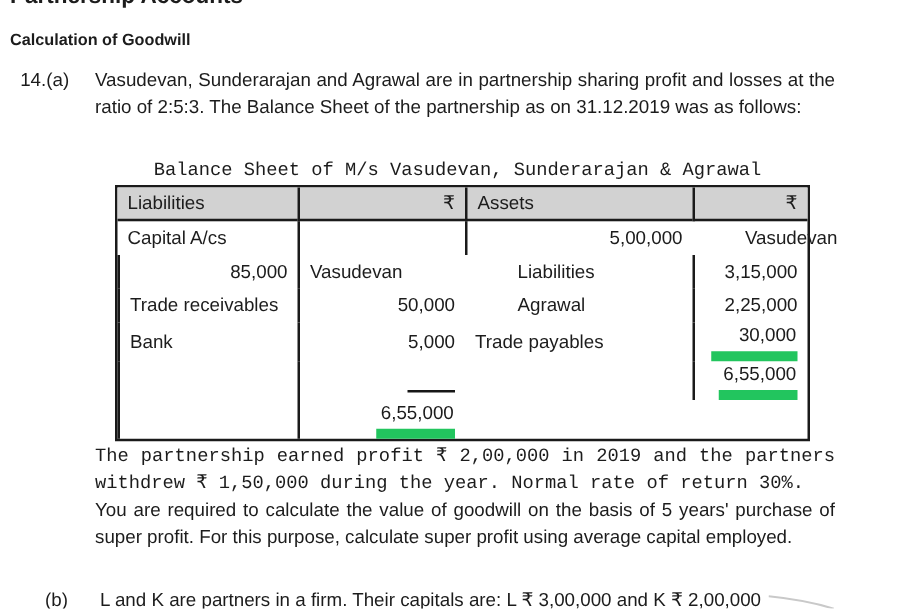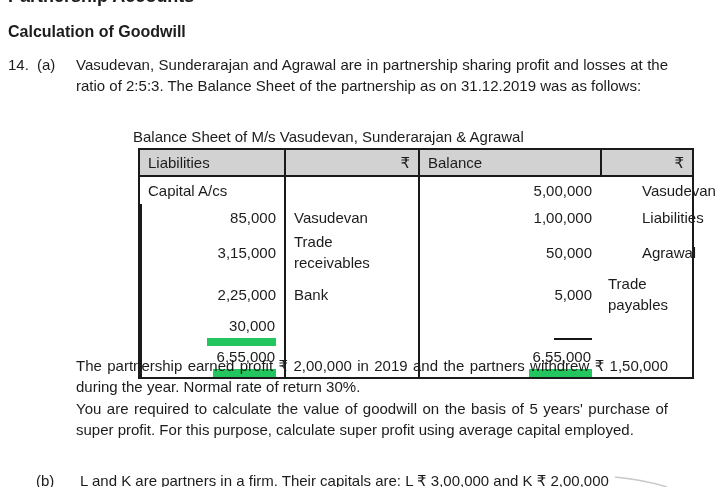--- a/index.html
+++ b/index.html
@@ -9,46 +9,46 @@
     background:#ffffff; color:#1c1c1c;
     font-family:"Liberation Sans","DejaVu Sans",sans-serif;
     font-size:15px; line-height:21px;
   }
   .chapter-heading {
     position:absolute; left:8px; top:-13px;
     font-size:18px; line-height:18px; font-weight:bold; white-space:nowrap;
   }
   .section-heading {
     position:absolute; left:8px; top:21px;
-    font-size:16px; font-weight:bold; white-space:nowrap;
+    font-size:13px; font-weight:bold; white-space:nowrap;
   }
   .q-item { position:absolute; display:flex; }
   .q-item-a { left:8px; top:54px; width:660px; }
-  .q-num { width:29px; flex:none; }
+  .q-num { width:29px; flex:none;text-align:right; }
   .q-sub { width:39px; flex:none; }
   .q-body { width:592px; text-align:justify; }
-  .bs-title { position:absolute; left:133px; top:126px; white-space:nowrap; }
+  .bs-title { position:absolute; left:123px; top:126px; white-space:nowrap;font-family:Liberation Mono, monospace; }
 
   .bs-table {
     position:absolute; left:92px; top:148px; width:556px;
-    border:2px solid #1a1a1a; background:#fff;margin-left:46px;
+    border:2px solid #1a1a1a; background:#fff;
   }
   .bs-grid { display:grid; grid-template-columns:144px 134px 182px 92px; }
   .cell { min-height:27px; display:flex; align-items:center; padding:0 8px; }
   .cell.hd { background:#d2d2d2; border-bottom:2px solid #1a1a1a; min-height:27px; }
   .cell.c2, .cell.c3, .cell.c4 { border-left:2px solid #1a1a1a; }
   .cell.amt { justify-content:flex-end; text-align:right; }
   .cell.indent { padding-left:42px; }
   .ul { border-bottom:8px solid #22c55e; padding:0 1px 2px 4px; }
   .ul-wide { padding-left:22px; }
   .cell.bottom { align-items:flex-end; }
   .nil-line { width:38px; border-bottom:2px solid #161616; margin-bottom:6px; }
 
   .para { position:absolute; left:76px; width:592px; text-align:justify; }
-  .para-profit { top:355px; }
+  .para-profit { top:355px;font-family:Liberation Mono, monospace; }
   .para-req { top:398px; }
 
   .q-item-b { left:36px; top:470px; width:700px; }
   .q-sub-b { width:44px; flex:none; }
   .q-body-b { white-space:nowrap; text-align:left; width:auto; }
 
   .page-curl { position:absolute; left:600px; top:469px; }
 </style>
 </head>
 <body>
@@ -65,31 +65,30 @@
     <span class="q-body">Vasudevan, Sunderarajan and Agrawal are in partnership sharing profit and losses at the ratio of 2:5:3. The Balance Sheet of the partnership as on 31.12.2019 was as follows:</span>
   </div>
 
   <div class="bs-title">Balance Sheet of M/s Vasudevan, Sunderarajan &amp; Agrawal</div>
 
   <div class="bs-table">
     <div class="bs-grid">
 
       <div class="cell hd c1">Liabilities</div>
       <div class="cell hd c2 amt">₹</div>
-      <div class="cell hd c3">Balance</div>
+      <div class="cell hd c3">Assets</div>
       <div class="cell hd c4 amt">₹</div>
 
       <div class="cell c1">Capital A/cs</div>
       <div class="cell c2 amt"></div>
       <div class="cell c4 amt">5,00,000</div>
 
       <div class="cell c1 indent">Vasudevan</div>
       <div class="cell c2 amt">85,000</div>
       <div class="cell c3">Vasudevan</div>
-      <div class="cell c4 amt">1,00,000</div>
 
       <div class="cell c1 indent">Liabilities</div>
       <div class="cell c2 amt">3,15,000</div>
       <div class="cell c3">Trade receivables</div>
       <div class="cell c4 amt">50,000</div>
 
       <div class="cell c1 indent">Agrawal</div>
       <div class="cell c2 amt">2,25,000</div>
       <div class="cell c3">Bank</div>
       <div class="cell c4 amt">5,000</div>

